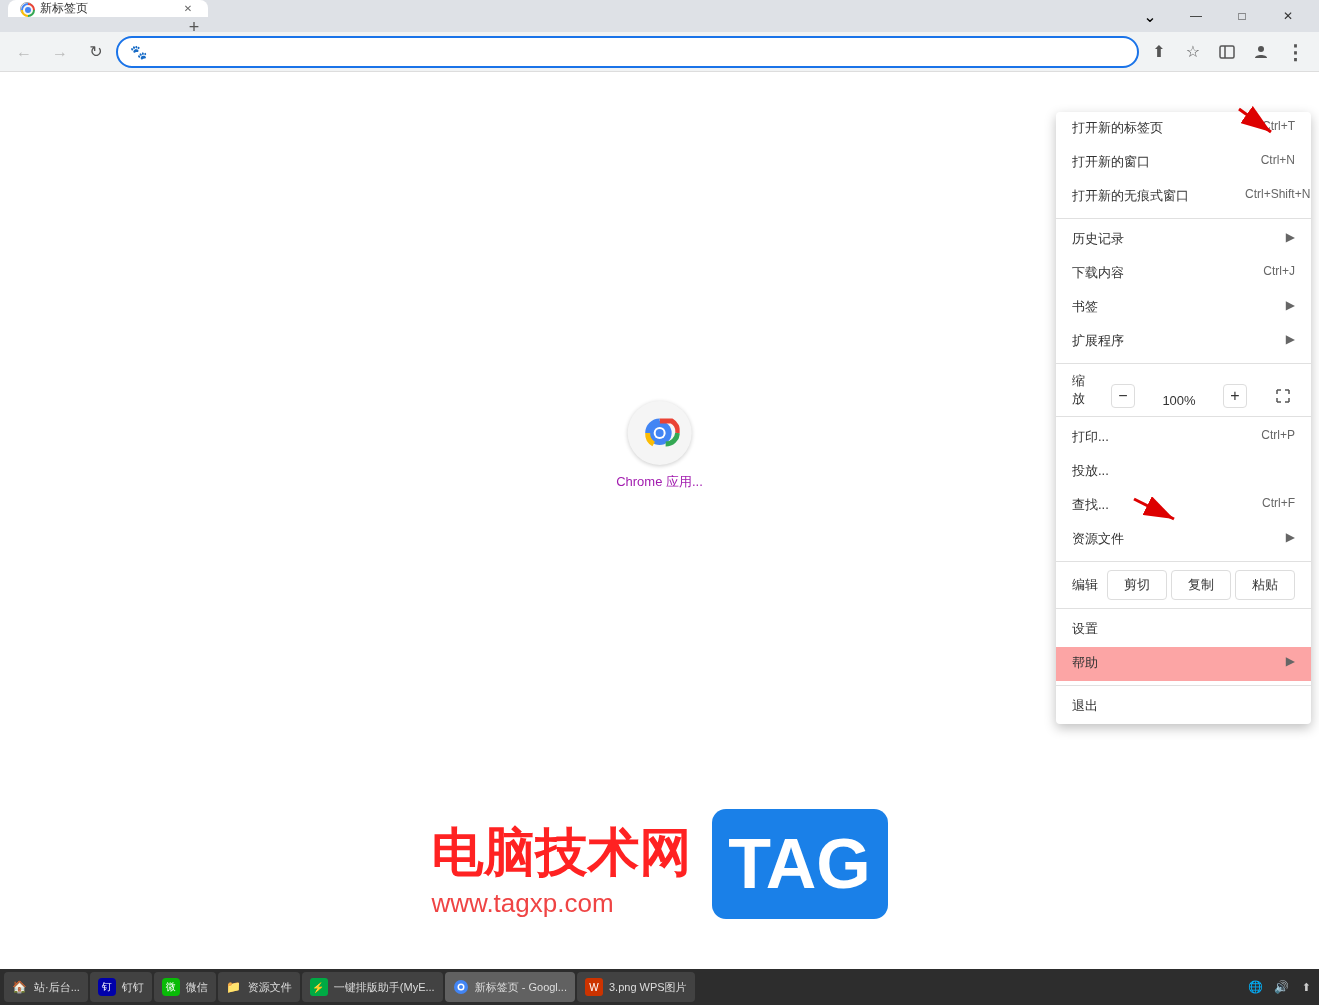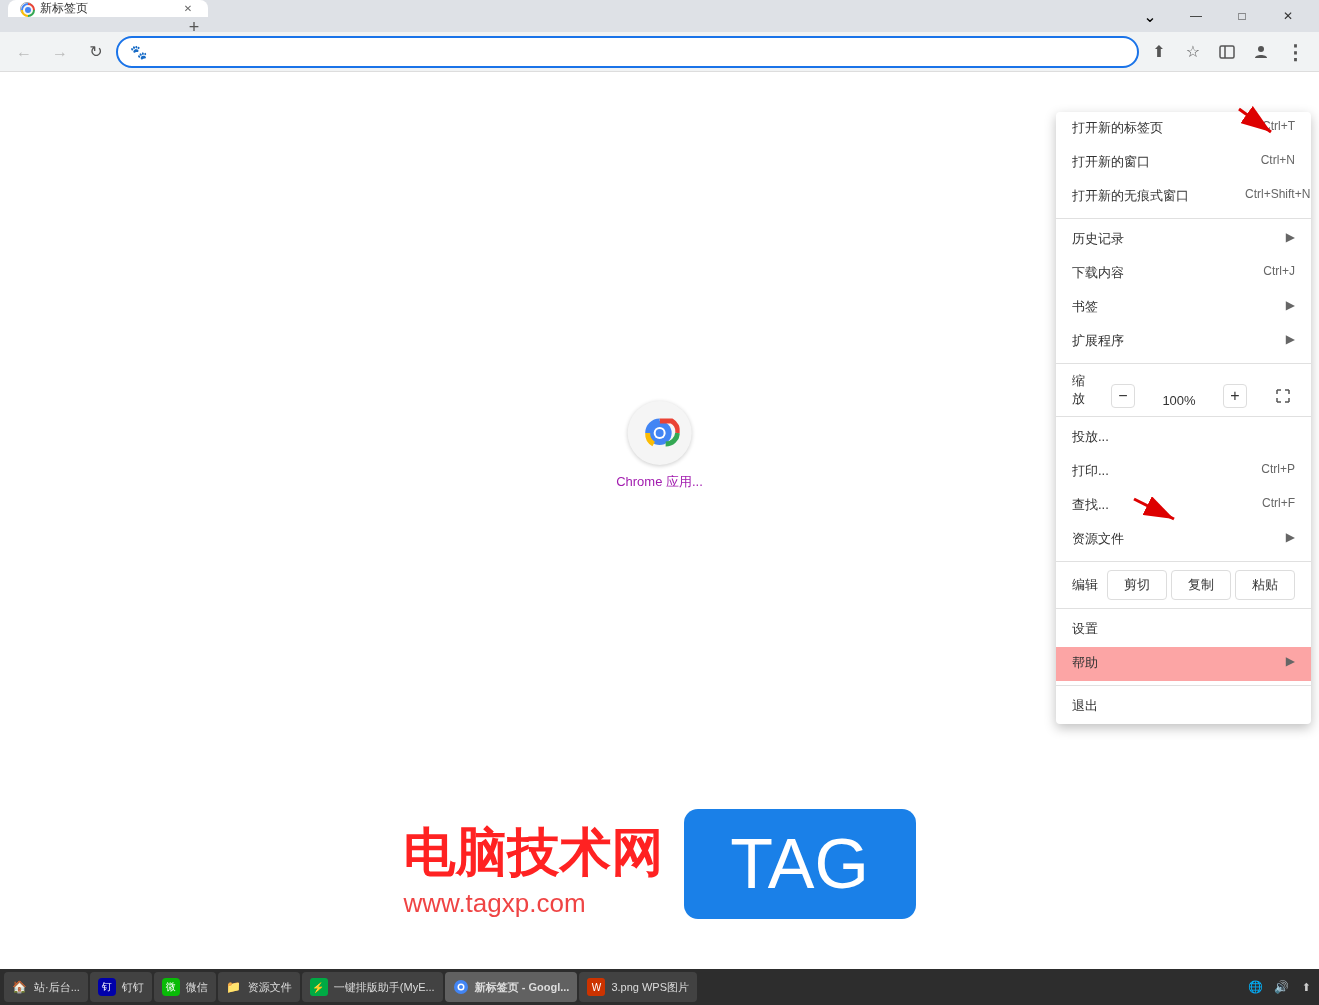--- a/index.html
+++ b/index.html
@@ -327,21 +327,21 @@
       display: flex;
       align-items: center;
       padding: 0 8px;
       gap: 6px;
       cursor: pointer;
       font-size: 11px;
       color: #ddd;
       white-space: nowrap;
       max-width: 150px;
     }
-    .taskbar-item.active { background: rgba(255,255,255,0.25); font-weight: bold; }
+    .taskbar-item.active { background: rgba(255,255,255,0.25); }
     .taskbar-icon {
       width: 16px;
       height: 16px;
       border-radius: 2px;
       display: flex;
       align-items: center;
       justify-content: center;
       font-size: 12px;
       flex-shrink: 0;
     }
@@ -486,26 +486,26 @@
           <path d="M2 2 L6 2 M2 2 L2 6" stroke="#555" stroke-width="1.5" fill="none"></path>
           <path d="M14 2 L10 2 M14 2 L14 6" stroke="#555" stroke-width="1.5" fill="none"></path>
           <path d="M2 14 L6 14 M2 14 L2 10" stroke="#555" stroke-width="1.5" fill="none"></path>
           <path d="M14 14 L10 14 M14 14 L14 10" stroke="#555" stroke-width="1.5" fill="none"></path>
         </svg>
       </div>
     </div>
     <div class="menu-divider"></div>
 
     <div class="menu-item">
-      <span class="menu-item-label">投放...</span>
-    </div>
-
-    <div class="menu-item">
       <span class="menu-item-label">打印...</span>
       <span class="menu-item-shortcut">Ctrl+P</span>
+    </div>
+
+    <div class="menu-item">
+      <span class="menu-item-label">投放...</span>
     </div>
 
     <div class="menu-item">
       <span class="menu-item-label">查找...</span>
       <span class="menu-item-shortcut">Ctrl+F</span>
     </div>
 
     <div class="menu-item">
       <span class="menu-item-label">资源文件</span>
       <span class="menu-item-arrow">▶</span>
@@ -549,21 +549,21 @@
     <line x1="220" y1="5" x2="252" y2="28" stroke="#dd0000" stroke-width="3" marker-end="url(#arrowhead1)"></line>
 
     <line x1="115" y1="395" x2="155" y2="415" stroke="#dd0000" stroke-width="3" marker-end="url(#arrowhead2)"></line>
   </svg>
 
   <div style="position:absolute; bottom:50px; left:0; right:0; display:flex; align-items:flex-end; justify-content:center; pointer-events:none;">
     <div style="">
       <div style="font-size:52px; font-weight:bold; color:#ff2222; font-family:'Microsoft YaHei',Arial,sans-serif;">电脑技术网</div>
       <div style="font-size:26px; color:#ef4444; font-family:Liberation Sans, sans-serif;">www.tagxp.com</div>
     </div>
-    <div style="width:232px; height:110px; background:#1a80e8; border-radius:14px; display:flex; align-items:center; justify-content:center; font-size:70px; font-weight:normal; color:white; font-family:Arial,sans-serif; margin-left:20px;">TAG</div>
+    <div style="width:176px; height:110px; background:#1a80e8; border-radius:14px; display:flex; align-items:center; justify-content:center; font-size:70px; font-weight:bold; color:white; font-family:Arial,sans-serif; margin-left:20px;">TAG</div>
   </div>
 </div>
 
 <div class="taskbar">
   <div class="taskbar-item">
     <span class="taskbar-icon">🏠</span>
     <span>站·后台...</span>
   </div>
   <div class="taskbar-item">
     <span class="taskbar-icon" style="background:#0000aa; color:white; font-size:10px; border-radius:4px; width:18px; height:18px;">钉</span>

